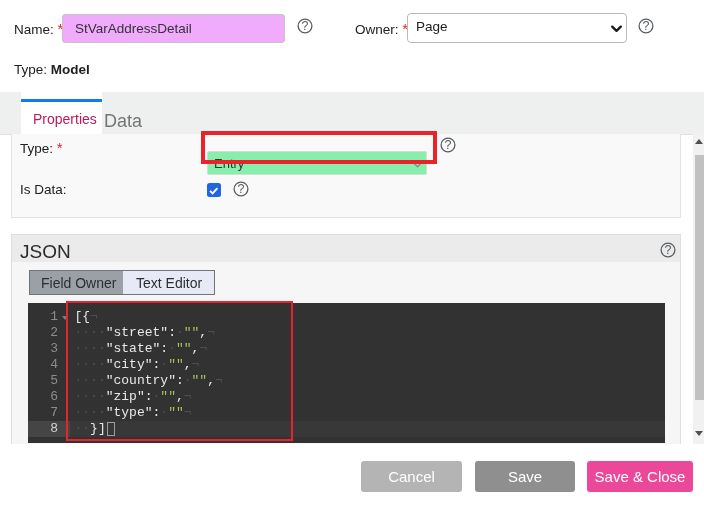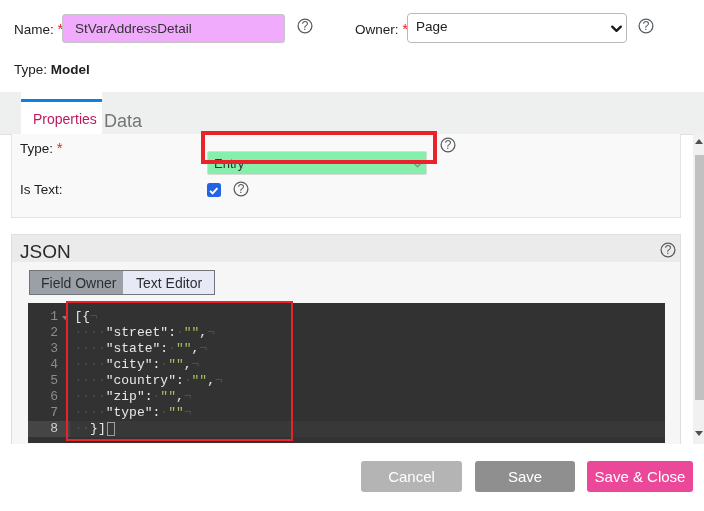--- a/index.html
+++ b/index.html
@@ -52,21 +52,21 @@
     <div class="abs" style="left:6px;top:4px;font-size:13px;color:#333;">Entry</div>
     <svg class="abs" style="left:205px;top:10px;" width="9" height="6" viewBox="0 0 9 6">
       <path d="M0.7 1 L4.5 4.8 L8.3 1" fill="none" stroke="#8c8c8c" stroke-width="1.4"></path>
     </svg>
   </div>
   <svg class="abs help" style="left:440px;top:137px;" viewBox="0 0 16 16">
     <circle cx="8" cy="8" r="6.9" fill="none" stroke="#595d62" stroke-width="1.3"></circle>
     <text x="8" y="12.3" font-size="12.5" text-anchor="middle" fill="#595d62" font-family="Liberation Sans">?</text>
   </svg>
 
-  <div class="abs lbl" style="left:20px;top:182px;">Is Text:</div>
+  <div class="abs lbl" style="left:20px;top:182px;">Is Data:</div>
   <div class="abs" style="left:207px;top:183px;width:13.5px;height:13.5px;background:#2363e8;border-radius:2.5px;">
     <svg width="13.5" height="13.5" viewBox="0 0 14 14">
       <path d="M3.2 7.2 L5.8 9.8 L10.8 4.2" fill="none" stroke="#fff" stroke-width="2"></path>
     </svg>
   </div>
   <svg class="abs help" style="left:233px;top:181px;" viewBox="0 0 16 16">
     <circle cx="8" cy="8" r="6.9" fill="none" stroke="#595d62" stroke-width="1.3"></circle>
     <text x="8" y="12.3" font-size="12.5" text-anchor="middle" fill="#595d62" font-family="Liberation Sans">?</text>
   </svg>
 

